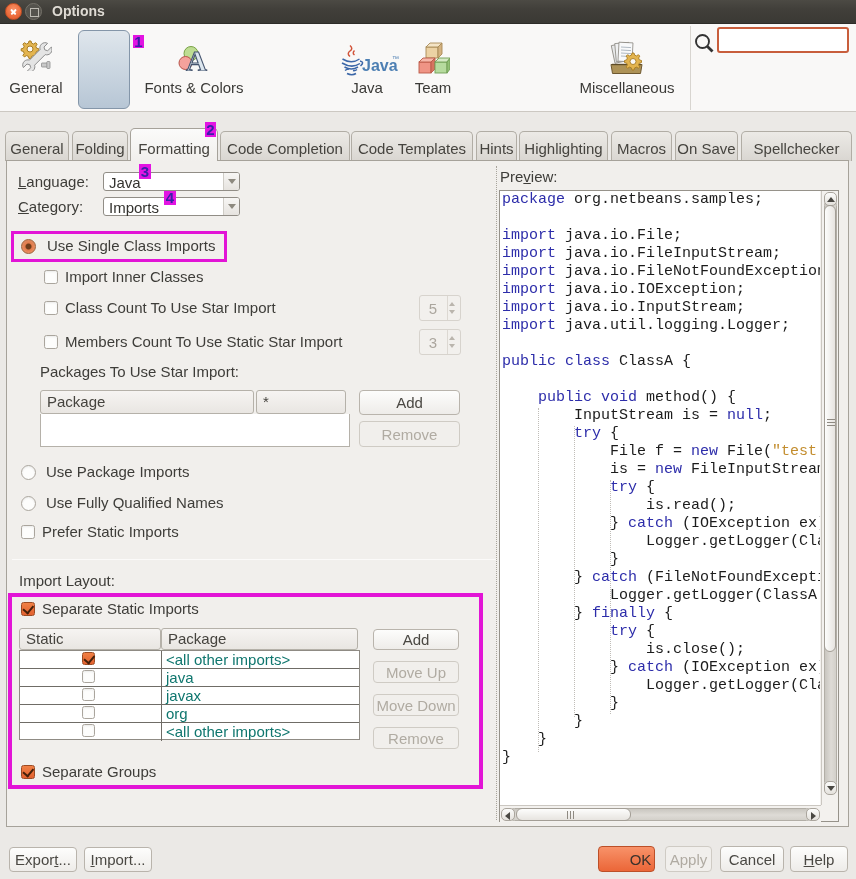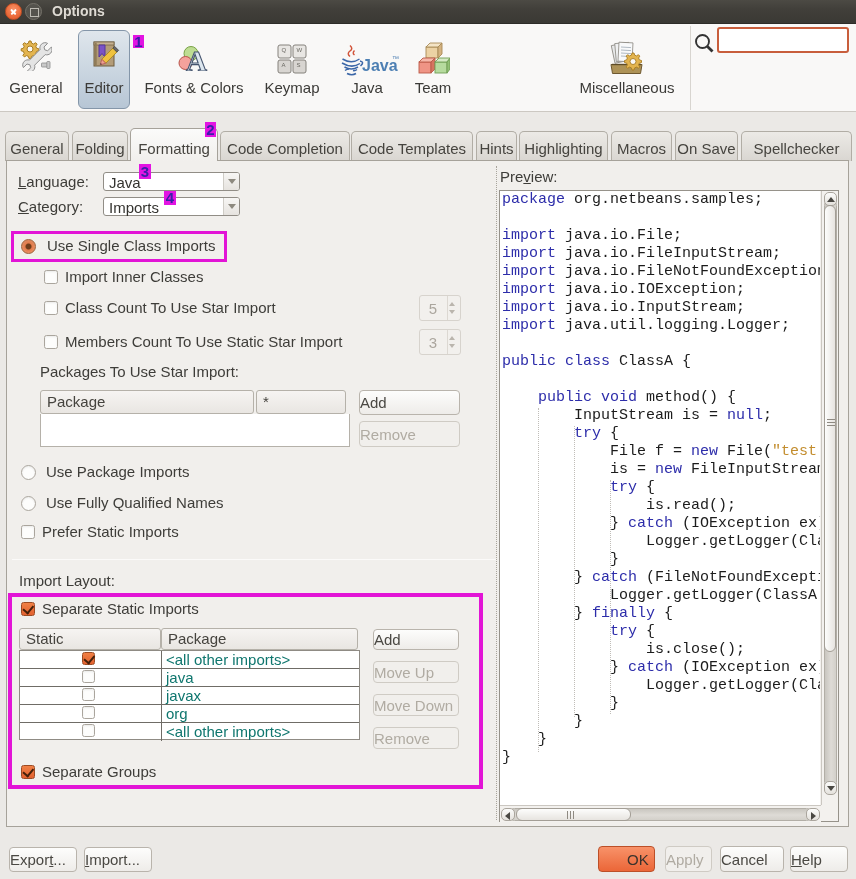--- a/index.html
+++ b/index.html
@@ -47,21 +47,21 @@
   background:linear-gradient(#f7f6f4, #e6e3df); border-radius:0 2px 2px 0;}
 .combo .carr:before { content:""; position:absolute; left:3.5px; top:6px; width:0; height:0;
   border-left:4.5px solid transparent; border-right:4.5px solid transparent; border-top:5.5px solid #8d897f; }
 
 .radio { position:absolute; width:15px; height:15px; border-radius:50%; background:#fdfdfc; border:1px solid #aaa59d;
   box-shadow:inset 0 1px 2px rgba(0,0,0,0.08); }
 .radio.sel { background:radial-gradient(circle at 50% 50%, #6e3c1b 0%, #6e3c1b 27%, #e07a4a 38%, #ec9166 70%, #edb08c 100%); border:1px solid #9c6038; }
 .chk { position:absolute; width:14px; height:14px; border-radius:2.5px; background:#fdfdfc; border:1px solid #aaa59d;
   box-shadow:inset 0 1px 2px rgba(0,0,0,0.08); }
 
-.btn { position:absolute; font-size:15px; color:#4a4843; text-align:left;
+.btn { position:absolute; font-size:15px; color:#4a4843; text-align:center;
   background:linear-gradient(#fdfdfc, #eeece9); border:1px solid #b9b4ac; border-radius:4px; }
 .btn.dis { background:#f1efec; border:1px solid #cfcbc4; color:#b0aba2; }
 
 .ann { position:absolute; border-style:solid; border-color:#e214d6; z-index:40; }
 .num { position:absolute; background:#e214e2; color:#3820a8; font-size:15px; font-weight:bold;
   text-align:center; line-height:15px; z-index:41; }
 
 #code { position:absolute; font-family:"Liberation Mono", monospace;
   font-size:15px; line-height:18px; color:#1c1c1c; white-space:pre; z-index:2;}
 #code b { font-weight:normal; color:#2d2daa; }
@@ -122,59 +122,27 @@
       <g fill="#e4e4e4" stroke="#8e8e8e" stroke-width="1" stroke-linejoin="round">
         <path d="M27.6,4.4 C25.6,3.2 23.1,3.5 21.4,5.2 C20,6.6 19.5,8.6 20.1,10.5 L9.5,21.1 C7.6,20.5 5.6,21 4.2,22.4 C2.5,24.1 2.2,26.6 3.4,28.6 L7,25 L9.9,25.8 L10.7,28.7 L7.1,32.3 C9.1,33.5 11.6,33.2 13.3,31.5 C14.7,30.1 15.2,28.1 14.6,26.2 L25.2,15.6 C27.1,16.2 29.1,15.7 30.5,14.3 C32.2,12.6 32.5,10.1 31.3,8.1 L27.7,11.7 L24.8,10.9 L24,8 z"></path>
       </g>
       <g fill="#c9c9c9" stroke="#8e8e8e" stroke-width="0.8">
         <rect x="21.5" y="24" width="6.5" height="4" rx="0.5"></rect>
         <rect x="26.8" y="22.5" width="3.2" height="7" rx="0.8"></rect>
       </g>
     </svg>
     <div class="lbl">General</div>
   </div>
-  <div class="titem" style="left:44px;width:120px;z-index:3;">
-    <svg width="32" height="32" viewBox="0 0 32 32">
-      <rect x="6" y="3" width="20" height="24" fill="#b39c78" stroke="#6e5c3e"></rect>
-      <rect x="6" y="3" width="20" height="3" fill="#c6b191" stroke="#6e5c3e" stroke-width="0.7"></rect>
-      <rect x="6.7" y="3.7" width="2" height="23" fill="#8f7b58"></rect>
-      <polygon points="11,6 17,6 17,18 14,14.5 11,18" fill="#7b53c6" stroke="#55379b"></polygon>
-      <g transform="rotate(45 20 18)">
-        <rect x="17.2" y="8" width="5.6" height="16" fill="#efc23e" stroke="#a8861a" stroke-width="0.8"></rect>
-        <polygon points="17.2,24 22.8,24 20,29 " fill="#ec9f92" stroke="#b85a5a" stroke-width="0.8"></polygon>
-        <polygon points="19.1,27.4 20.9,27.4 20,29" fill="#3a3a3a"></polygon>
-        <rect x="17.2" y="5.8" width="5.6" height="2.5" fill="#6a6a6a" stroke="#474747" stroke-width="0.8"></rect>
-      </g>
-    </svg>
-    <div class="lbl">Editor</div>
-  </div>
   <div class="titem" style="left:134px;width:120px;">
     <svg width="32" height="32" viewBox="0 0 32 32">
       <circle cx="13" cy="14.5" r="7" fill="#bedd92" stroke="#7aa348" stroke-width="1"></circle>
       <circle cx="7.5" cy="24" r="6.5" fill="#f4a29c" stroke="#b8544a" stroke-width="1"></circle>
       <text x="8" y="32" font-family="'Liberation Serif',serif" font-size="29" font-weight="bold" fill="#dce6ee" stroke="#45546e" stroke-width="1.1">A</text>
     </svg>
     <div class="lbl">Fonts &amp; Colors</div>
-  </div>
-  <div class="titem" style="left:232px;width:120px;">
-    <svg width="34" height="36" viewBox="0 0 34 36" style="margin-left:-17px;">
-      <g stroke="#85827c" stroke-width="1">
-        <rect x="3" y="6" width="13" height="13" rx="2" fill="#e8e6e3"></rect>
-        <rect x="18" y="6" width="13" height="13" rx="2" fill="#e8e6e3"></rect>
-        <rect x="3" y="21" width="13" height="13" rx="2" fill="#d8d5d1"></rect>
-        <rect x="18" y="21" width="13" height="13" rx="2" fill="#d8d5d1"></rect>
-      </g>
-      <g fill="#6a6862" font-size="6" font-family="'Liberation Sans',sans-serif">
-        <text x="6.5" y="13">Q</text>
-          <text x="21.5" y="13">W</text>
-          <text x="6.5" y="28">A</text>
-          <text x="21.5" y="28">S</text>
-      </g>
-    </svg>
-    <div class="lbl">Keymap</div>
   </div>
   <div class="titem" style="left:307px;width:120px;">
     <svg width="64" height="40" viewBox="0 0 64 40" style="margin-left:-29px;">
       <g stroke="#3c67a8" stroke-width="1.5" fill="none">
         <path d="M4.5,20 q9,5.5 17,0"></path>
         <path d="M4,24 q10,6 18,0.5"></path>
         <path d="M6.5,28 q7,4 13.5,0"></path>
         <path d="M7,31.5 q2-1.5 4-1.5 M15,31.5 q2,0.5 4-1"></path>
         <path d="M9,34.5 q5,2.5 9,0"></path>
         <path d="M22,22 q5,1 0.5,5"></path>

